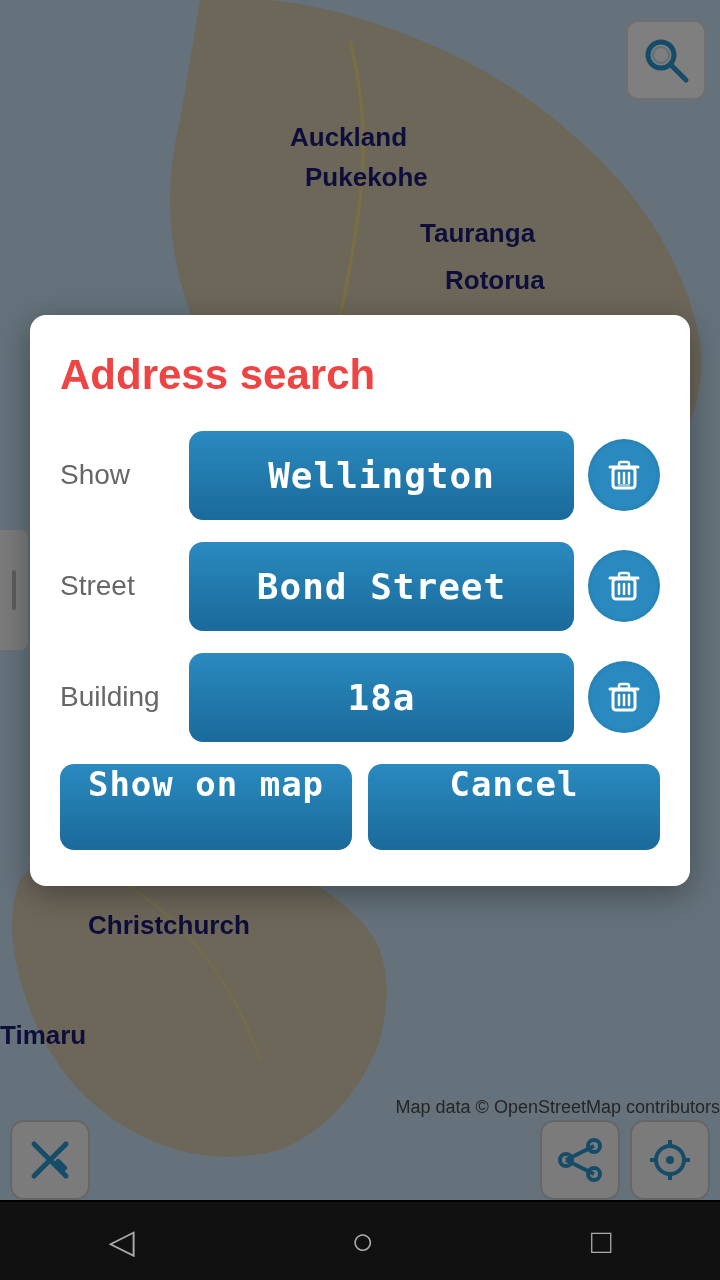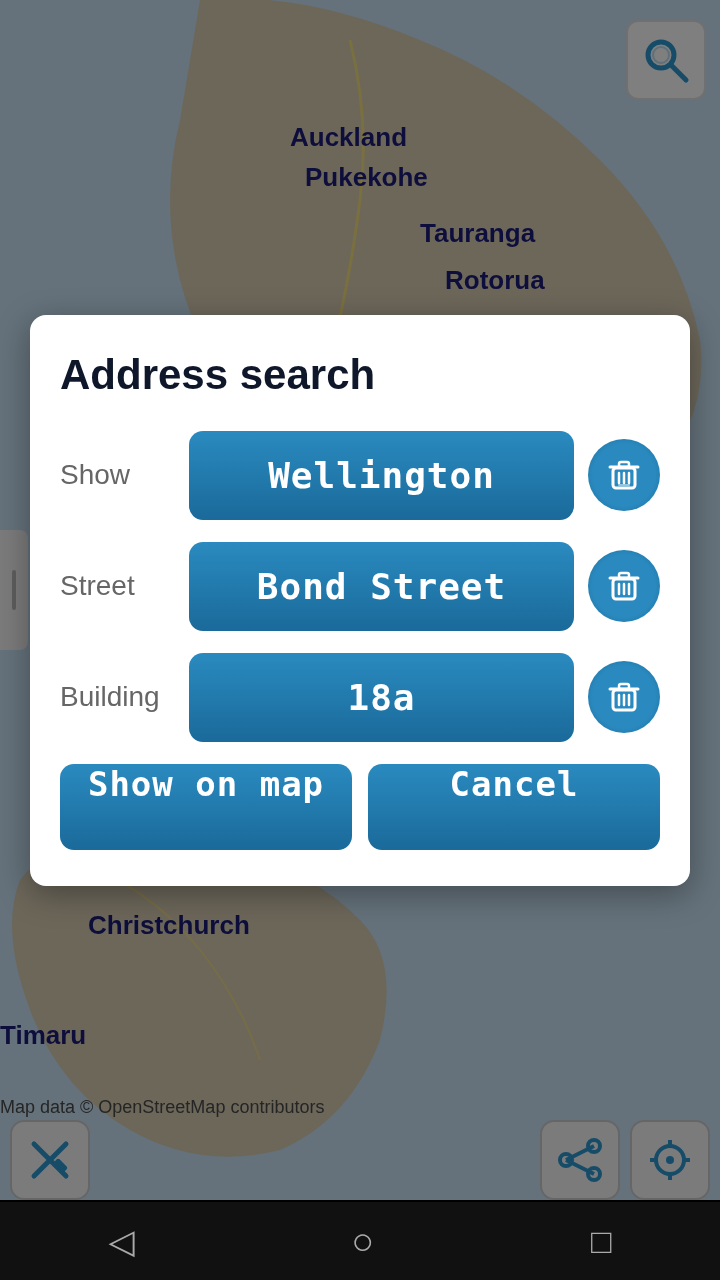--- a/index.html
+++ b/index.html
@@ -85,21 +85,21 @@
     .toolbar-btn-right {
       display: flex;
       gap: 10px;
     }
 
     
     #map-attribution {
       position: absolute;
       bottom: 162px;
       width: 720px;
-      text-align: left;
+      text-align: right;
       font-size: 18px;
       color: #444;
       z-index: 10;
     }
 
     
     #nav-bar {
       position: absolute;
       bottom: 0;
       left: 0;
@@ -129,21 +129,21 @@
       background: #fff;
       border-radius: 16px;
       padding: 36px 30px 36px 30px;
       width: 660px;
       box-shadow: 0 8px 32px rgba(0,0,0,0.35);
     }
 
     #dialog-title {
       font-size: 42px;
       font-weight: bold;
-      color: #0f172a;
+      color: #ef4444;
       margin-bottom: 32px;
     }
 
     .field-row {
       display: flex;
       align-items: center;
       margin-bottom: 22px;
       gap: 14px;
     }
 

